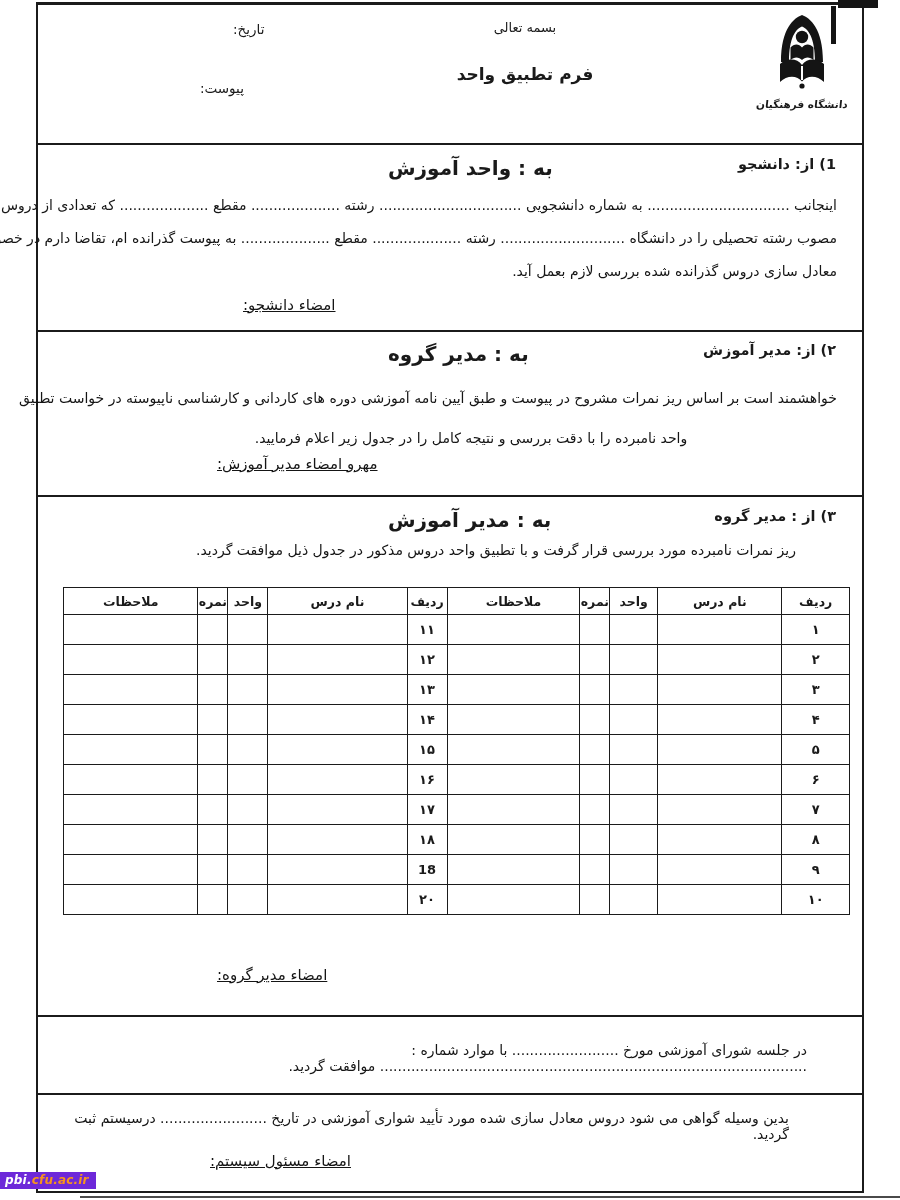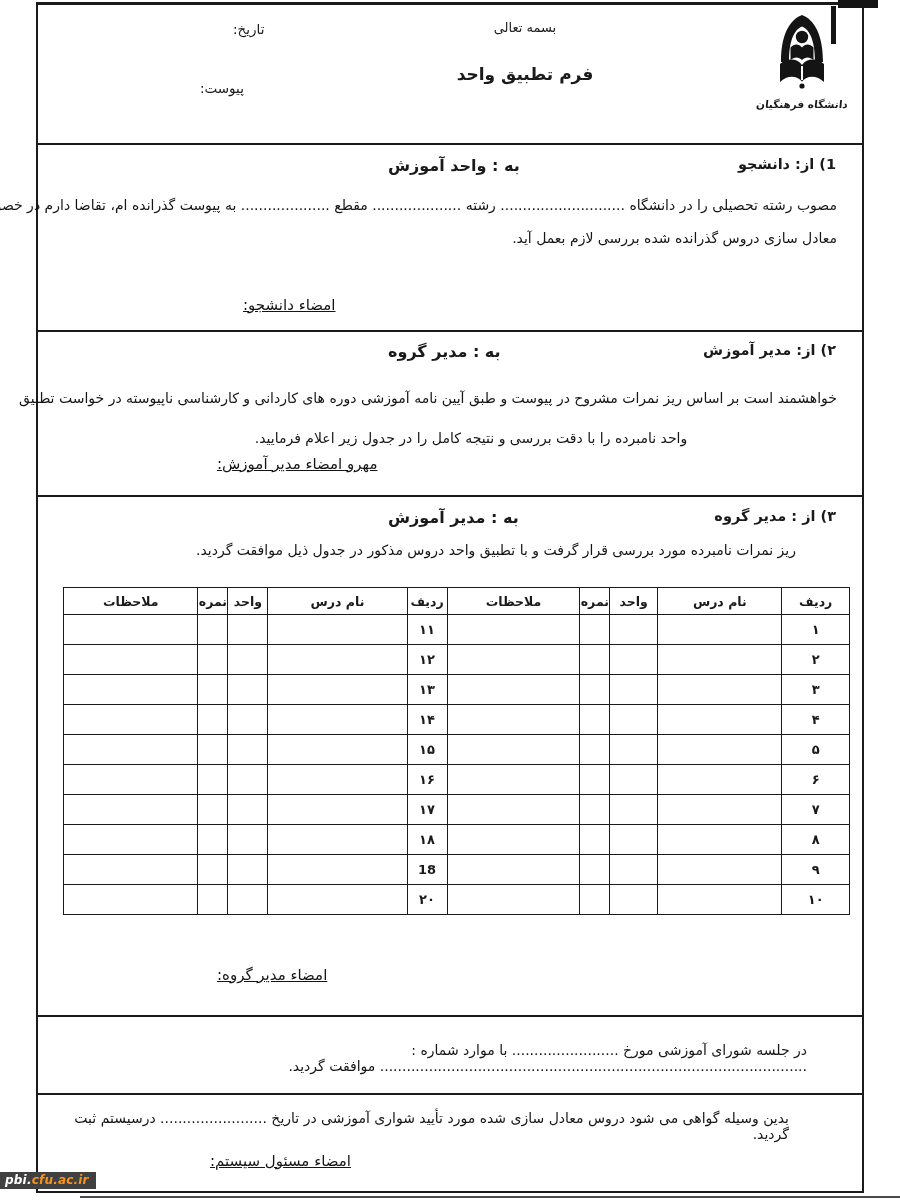--- a/index.html
+++ b/index.html
@@ -20,42 +20,42 @@
   
   .bismillah { top:20px; left:425px; width:200px; text-align:center; font-size:13px; }
   .form-title { top:64px; left:395px; width:260px; text-align:center; font-size:17px; font-weight:bold; }
   .date-label { top:21px; left:233px; font-size:13.5px; }
   .attach-label { top:69px; left:200px; font-size:13.5px;margin-top:11px; }
   .logo-box { top:10px; left:752px; width:100px; text-align:center; }
   .logo-caption { font-size:10.5px; font-weight:bold; margin-top:2px; direction:rtl; transform:skewX(-6deg); }
 
   
   .sec-from { font-size:14.5px; font-weight:bold; direction:rtl; right:64px; }
-  .sec-to   { font-size:16px; font-weight:bold; direction:rtl; left:388px; }
+  .sec-to   { font-size:20px; font-weight:bold; direction:rtl; left:388px; }
 
   .par { left:45px; width:792px; direction:rtl; font-size:14px; color:#151515; }
   .jline { text-align:justify; text-align-last:justify; white-space:nowrap; }
   .rline { text-align:right; }
   .cline { text-align:center; }
   .sig { font-size:15px; direction:rtl; color:#151515;text-decoration:underline; }
 
   
   .course-table { position:absolute; left:63px; top:587px; width:787px;
     border-collapse:collapse; direction:rtl; table-layout:fixed; }
   .course-table th, .course-table td { border:1.5px solid #1b1b1b; }
   .course-table th { height:27px; font-size:12.5px; font-weight:bold; text-align:center; }
   .course-table td { height:30px; font-size:13px; font-weight:bold; text-align:center; }
 
   
   .blob-topright { top:0; left:838px; width:40px; height:8px; background:#141414; }
   .tick-topright { top:6px; left:831px; width:5px; height:38px; background:#141414; }
   .bottom-scan-line { top:1196px; left:80px; width:820px; height:2px; background:#4a4a4a; }
 
   .watermark {
-    top:1172px; left:0; background:#404040; padding:1px 7px 2px 5px;
+    top:1172px; left:0; background:#6d28d9; padding:1px 7px 2px 5px;
     font-size:12px; font-style:italic; font-weight:bold; letter-spacing:0.2px;
     font-family:"DejaVu Sans", sans-serif;
   }
   .wm-prefix { color:#ffffff; }
   .wm-domain { color:#f7941d; }
 </style>
 </head>
 <body>
 
 <div class="page">
@@ -78,20 +78,21 @@
   <div class="abs bismillah">بسمه تعالی</div>
   <div class="abs form-title">فرم تطبیق واحد</div>
   <div class="abs date-label rtl">تاریخ:</div>
   <div class="abs attach-label rtl">پیوست:</div>
 
   <div class="hline" style="top:143px"></div>
 
   <div class="abs sec-from" style="top:156px">1)   از: دانشجو</div>
   <div class="abs sec-to" style="top:156px">به : واحد آموزش</div>
   <div class="abs par" style="top:189px; line-height:33px;">
+    <div class="jline">اینجانب ................................ به شماره دانشجویی ................................ رشته .................... مقطع .................... که تعدادی از دروس</div>
     <div class="jline">مصوب رشته تحصیلی را در دانشگاه ............................ رشته .................... مقطع .................... به پیوست گذرانده ام، تقاضا دارم در خصوص</div>
     <div class="rline">معادل سازی دروس گذرانده شده بررسی لازم بعمل آید.</div>
   </div>
   <div class="abs sig" style="top:296px; left:243px;">امضاء دانشجو:</div>
 
   <div class="hline" style="top:330px"></div>
 
   <div class="abs sec-from" style="top:342px">۲)   از: مدیر آموزش</div>
   <div class="abs sec-to" style="top:342px">به : مدیر گروه</div>
   <div class="abs par" style="top:378px; line-height:40px;">

